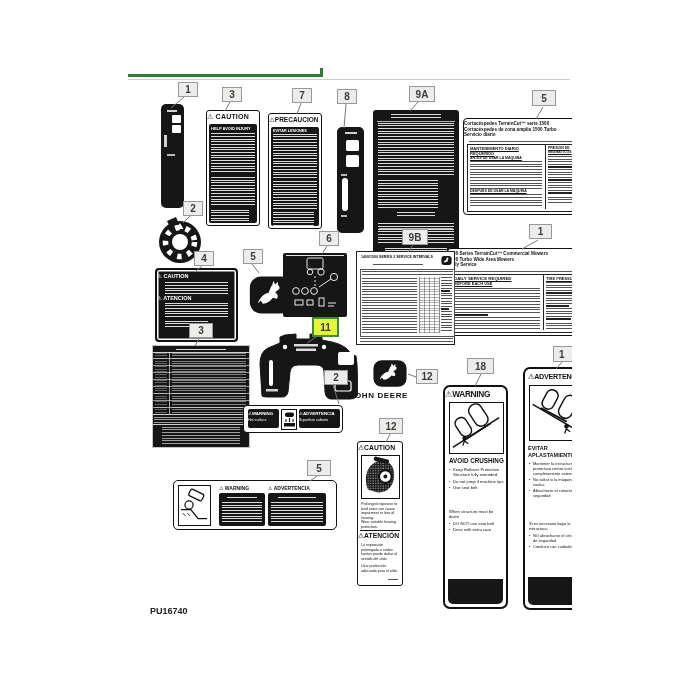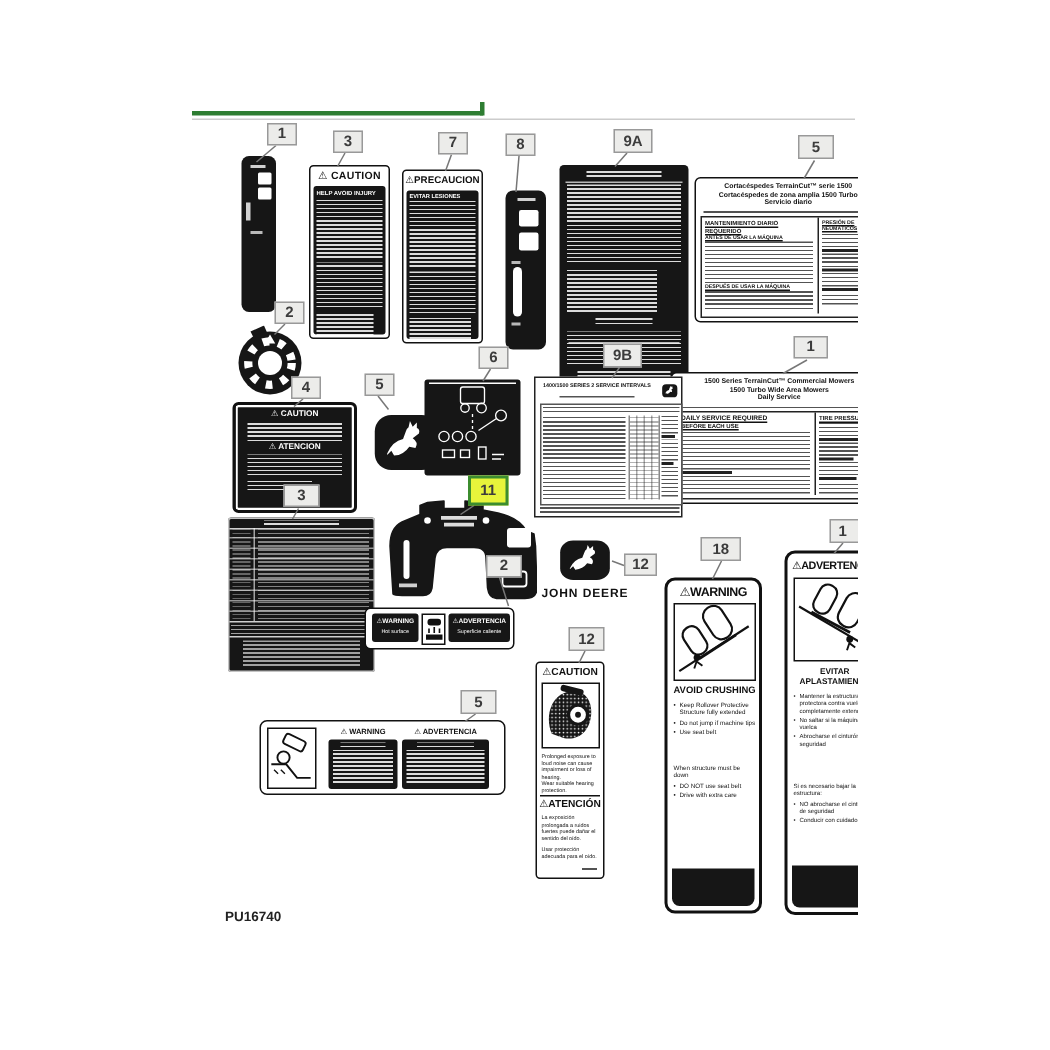--- a/index.html
+++ b/index.html
@@ -10,21 +10,21 @@
   .callout{position:absolute;background:#ececea;border:1px solid #999;color:#3c3c3c;
            font-weight:bold;font-size:10px;display:flex;align-items:center;justify-content:center;
            box-sizing:border-box;z-index:5}
   .callout.hl{background:#e7f43b;border:2px solid #3c8d2f}
   .decal{position:absolute;box-sizing:border-box}
   .blk{background:#161616}
   .wl{background-image:repeating-linear-gradient(0deg,rgba(255,255,255,.85) 0 1px,transparent 1px 2.7px)}
   .dl{background-image:repeating-linear-gradient(0deg,rgba(25,25,25,.75) 0 1px,transparent 1px 2.7px)}
   .bl{position:relative;padding-left:4px;margin-bottom:1px}
   .bl::before{content:"•";position:absolute;left:0;top:0}
-  .ctr{text-align:center}
+  .ctr{text-align:left}
   .bold{font-weight:bold}
   svg{display:block}
 </style>
 </head>
 <body>
 
 <svg width="0" height="0" style="position:absolute">
   <defs>
     <g id="jd">
       <rect x="4" y="10" width="92" height="80" rx="24" fill="#161616"></rect>

